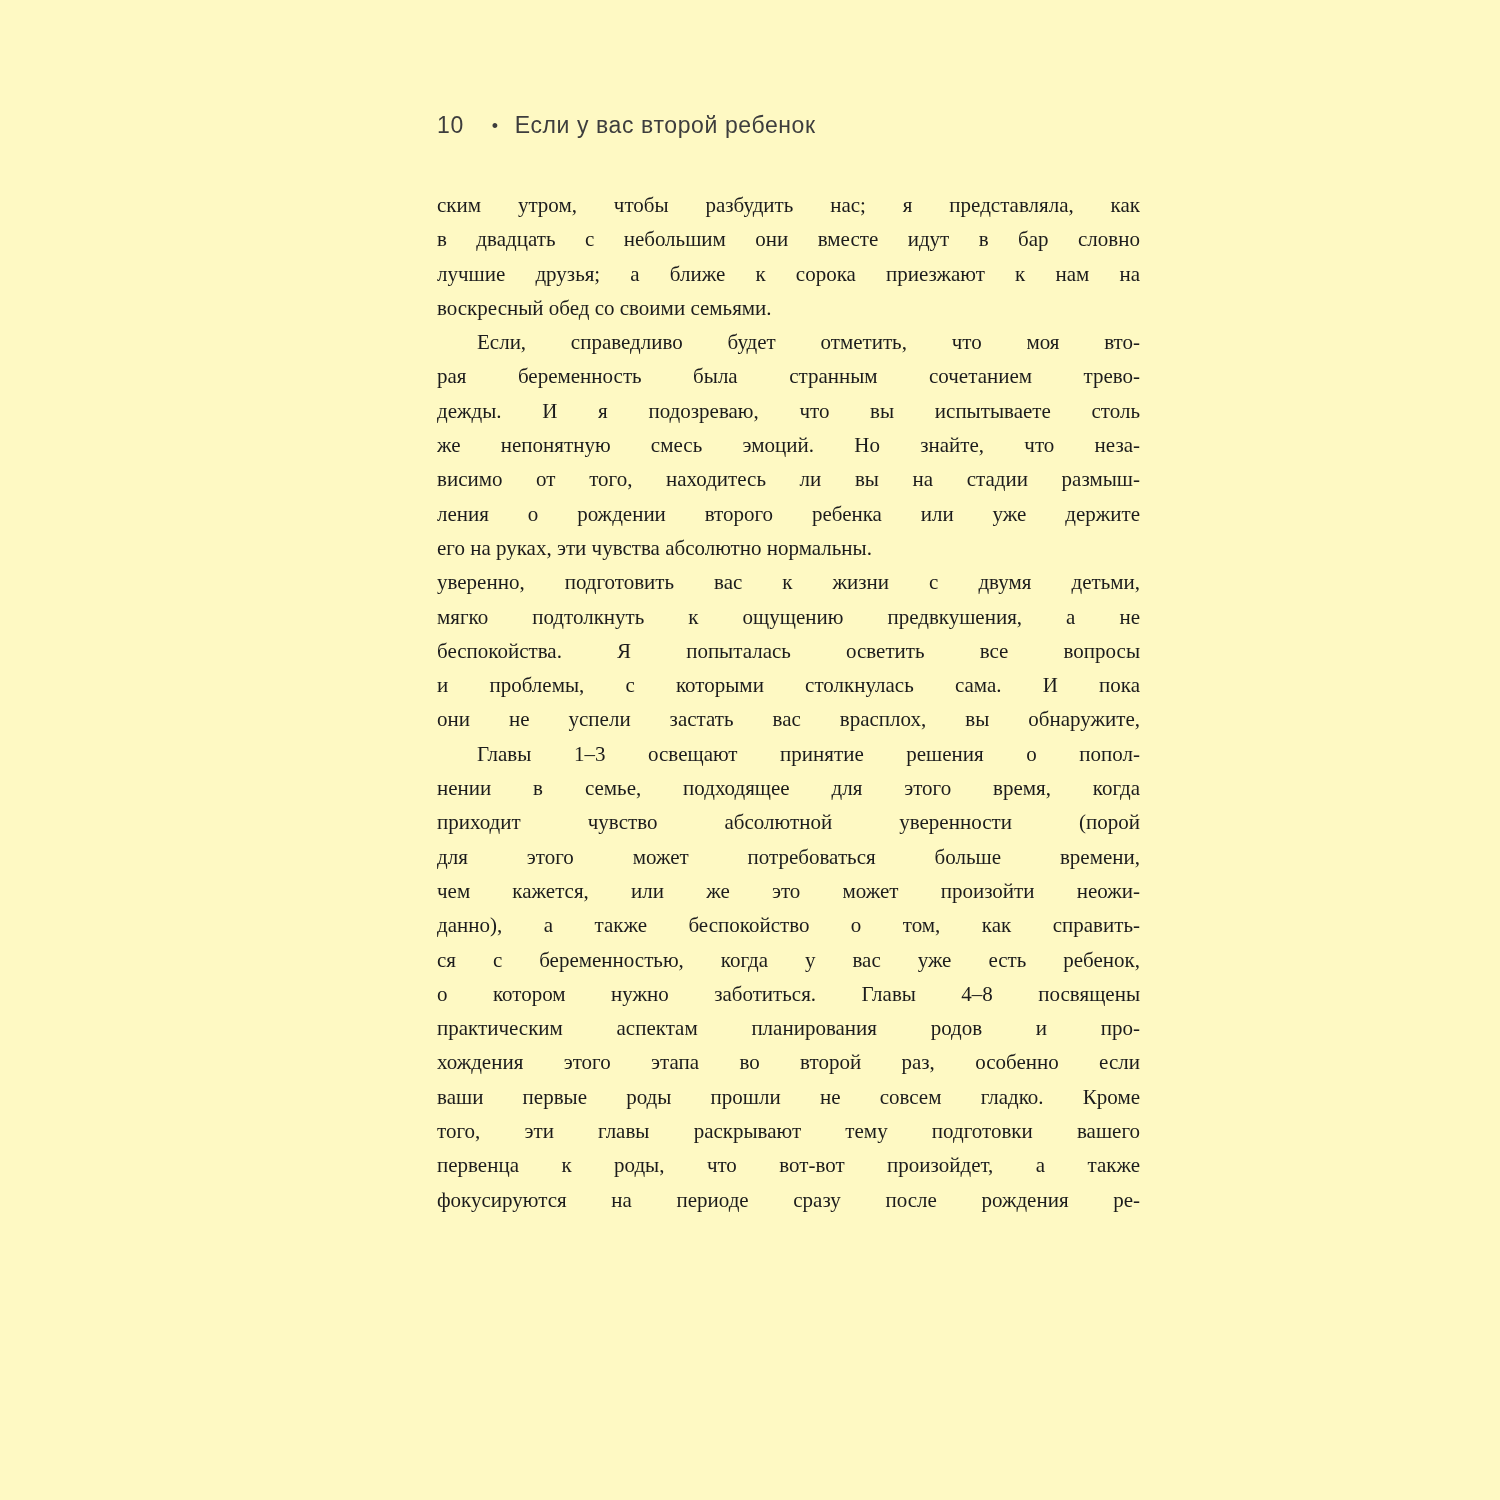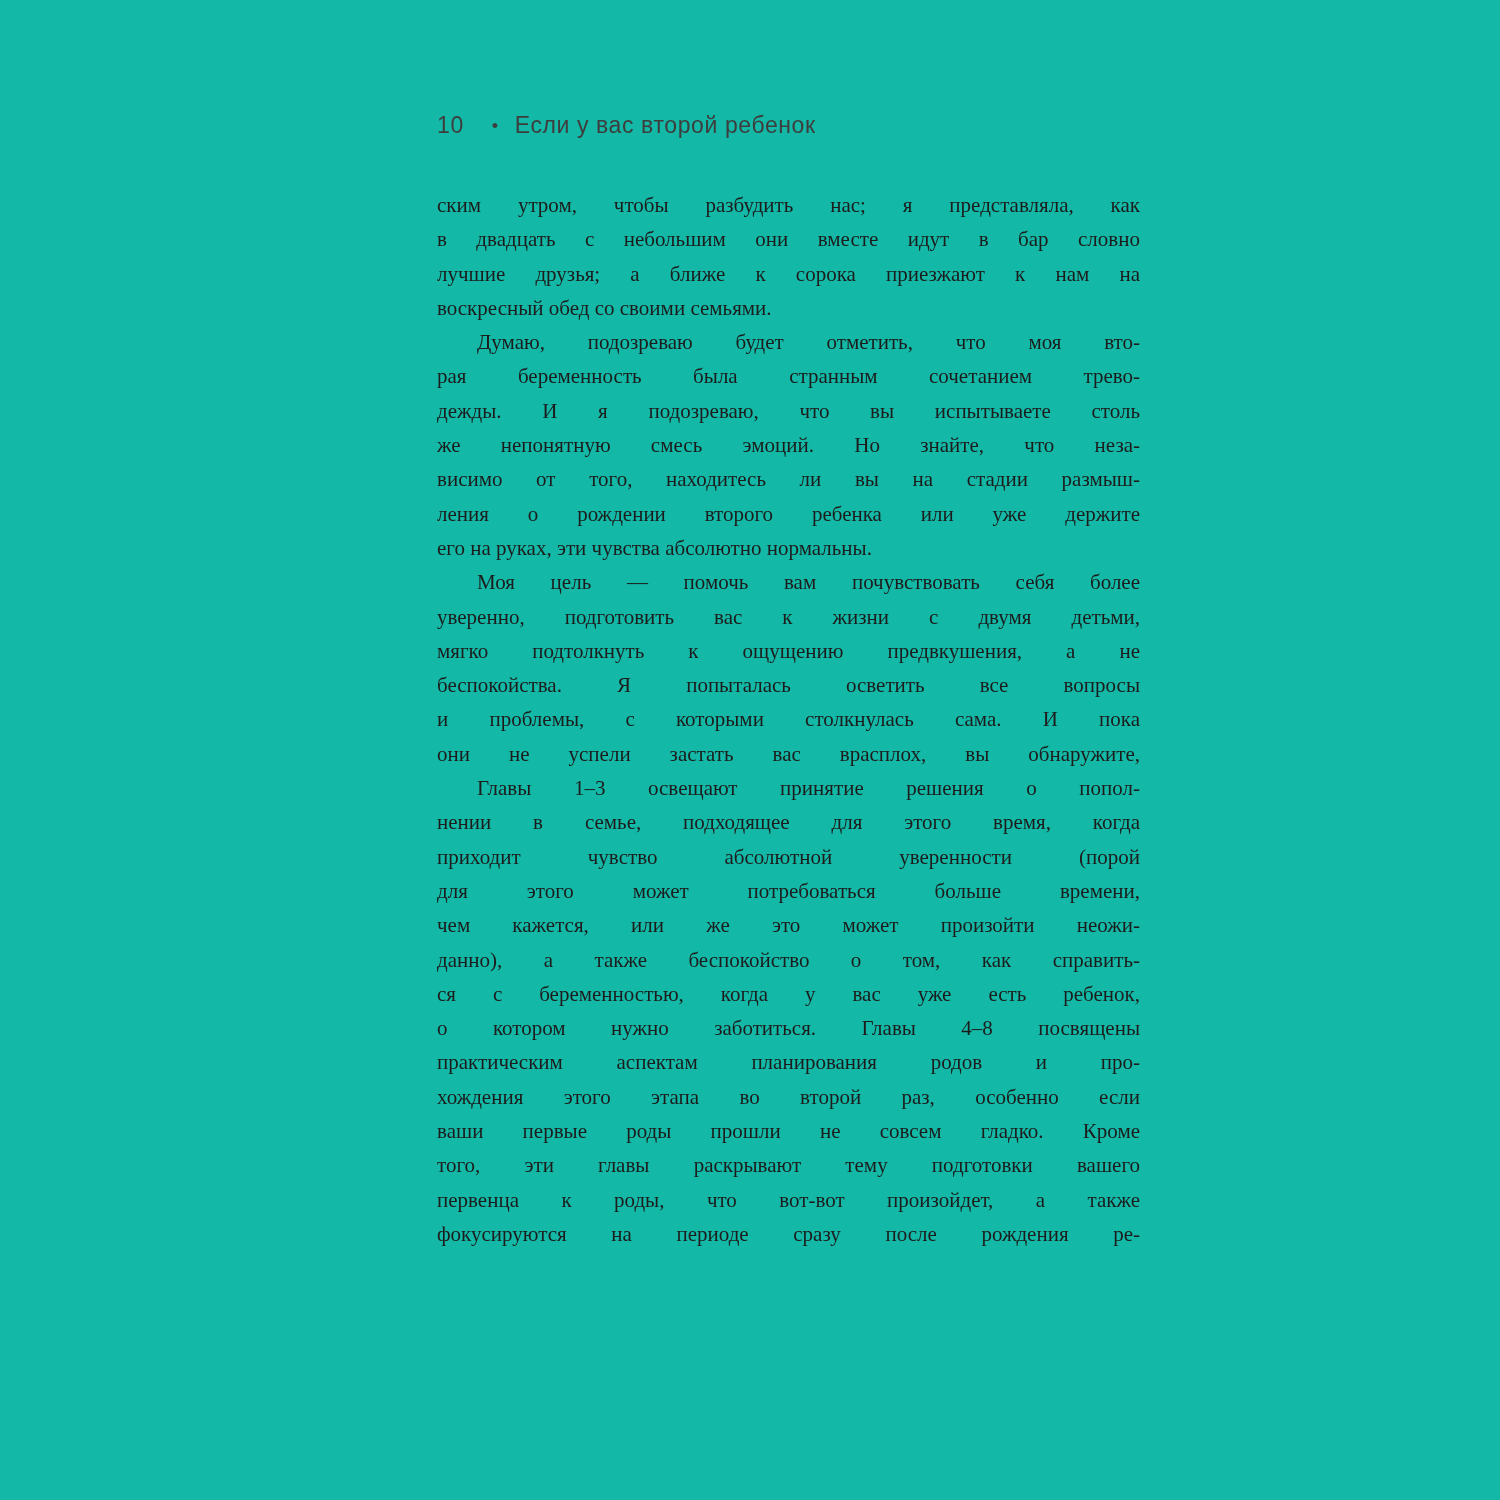--- a/index.html
+++ b/index.html
@@ -4,21 +4,21 @@
 <style>
   html, body {
     margin: 0;
     padding: 0;
     background: #ffffff;
   }
   .page {
     position: relative;
     width: 1500px;
     height: 1500px;
-    background: #14b8a6;
+    background: #fef9c3;
     overflow: hidden;
   }
   .page-header {
     position: absolute;
     left: 437px;
     top: 112px;
     width: 705px;
     display: flex;
     align-items: center;
     font-family: "Liberation Sans", sans-serif;
@@ -81,30 +81,29 @@
   </div>
 
   <div class="text-block">
       <div class="paragraph">
         <div class="line">ским утром, чтобы разбудить нас; я представляла, как</div>
         <div class="line">в двадцать с небольшим они вместе идут в бар словно</div>
         <div class="line">лучшие друзья; а ближе к сорока приезжают к нам на</div>
         <div class="line last">воскресный обед со своими семьями.</div>
       </div>
       <div class="paragraph">
-        <div class="line first-indent">Думаю, подозреваю будет отметить, что моя вто-</div>
+        <div class="line first-indent">Если, справедливо будет отметить, что моя вто-</div>
         <div class="line">рая беременность была странным сочетанием трево-</div>
         <div class="line">дежды. И я подозреваю, что вы испытываете столь</div>
         <div class="line">же непонятную смесь эмоций. Но знайте, что неза-</div>
         <div class="line">висимо от того, находитесь ли вы на стадии размыш-</div>
         <div class="line">ления о рождении второго ребенка или уже держите</div>
         <div class="line last">его на руках, эти чувства абсолютно нормальны.</div>
       </div>
       <div class="paragraph">
-        <div class="line first-indent">Моя цель — помочь вам почувствовать себя более</div>
         <div class="line">уверенно, подготовить вас к жизни с двумя детьми,</div>
         <div class="line">мягко подтолкнуть к ощущению предвкушения, а не</div>
         <div class="line">беспокойства. Я попыталась осветить все вопросы</div>
         <div class="line">и проблемы, с которыми столкнулась сама. И пока</div>
         <div class="line">они не успели застать вас врасплох, вы обнаружите,</div>
       </div>
       <div class="paragraph">
         <div class="line first-indent">Главы 1–3 освещают принятие решения о попол-</div>
         <div class="line">нении в семье, подходящее для этого время, когда</div>
         <div class="line">приходит чувство абсолютной уверенности (порой</div>

